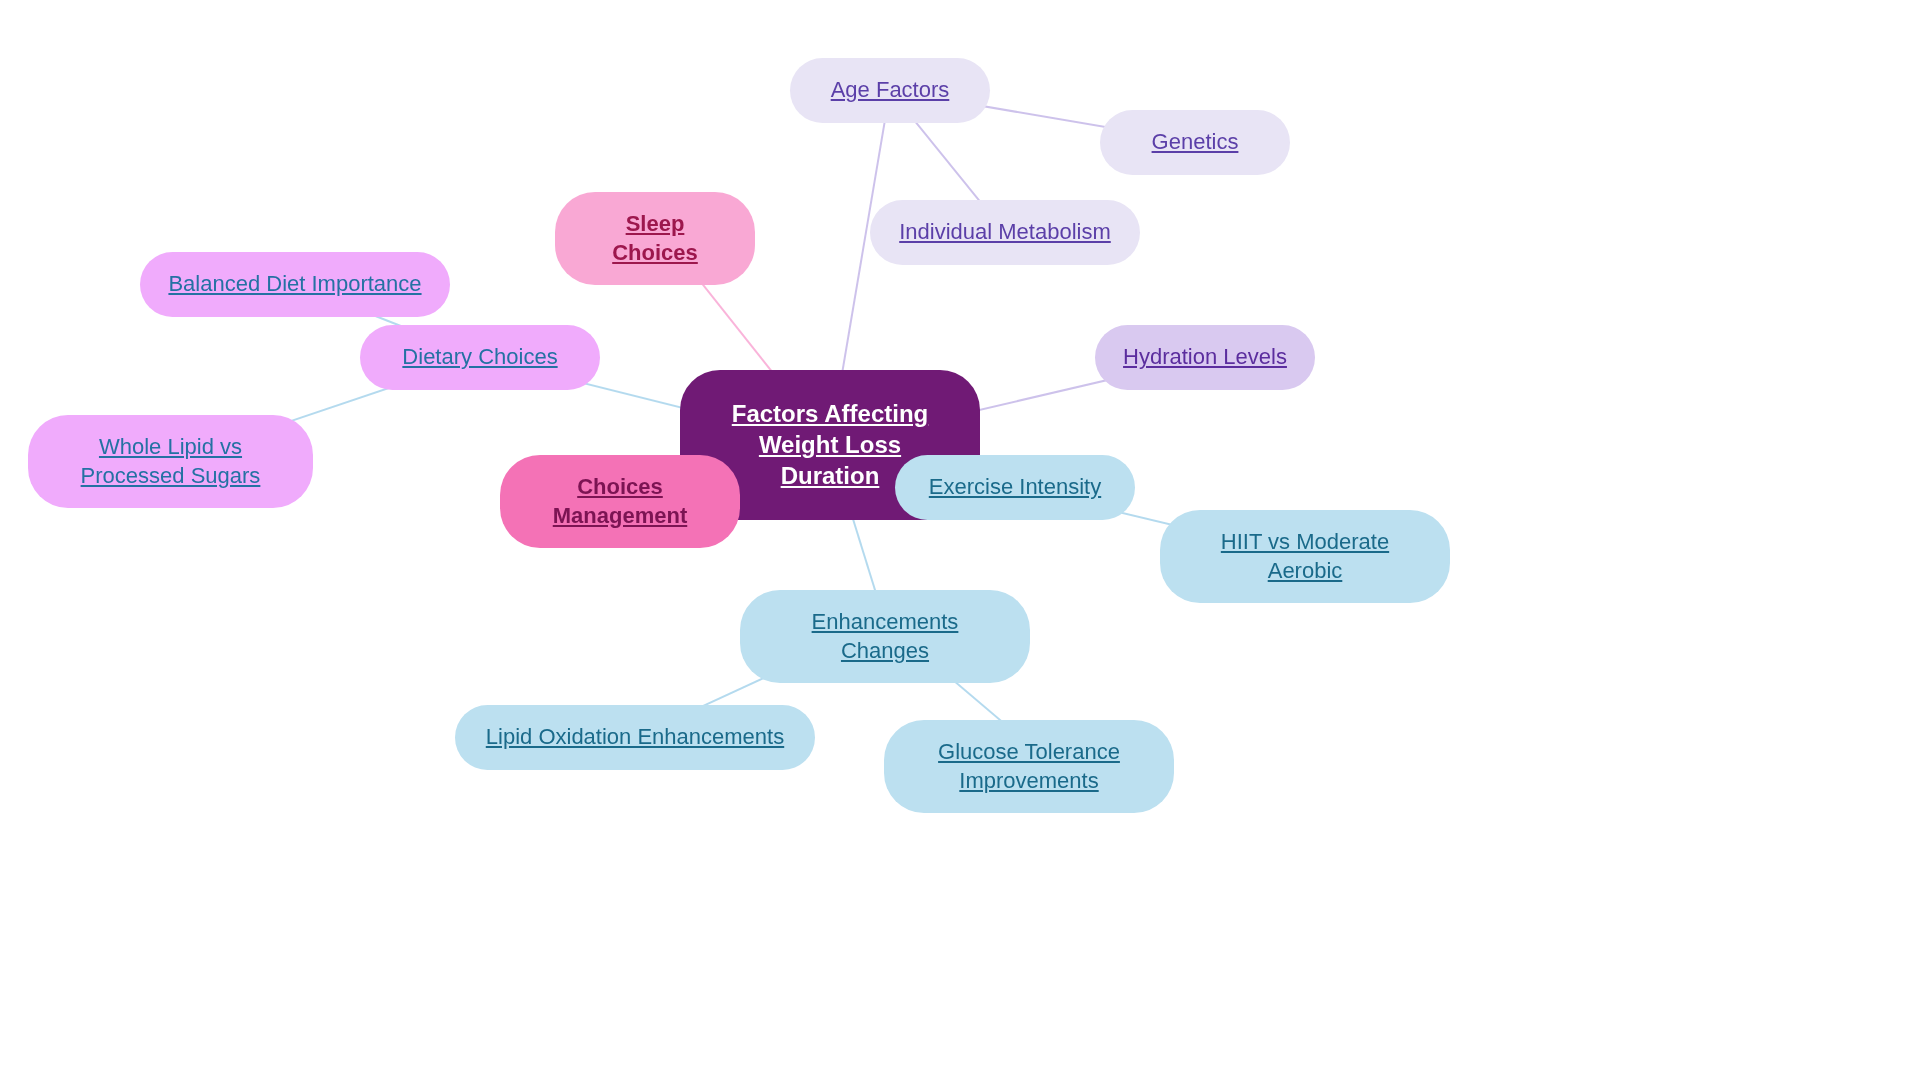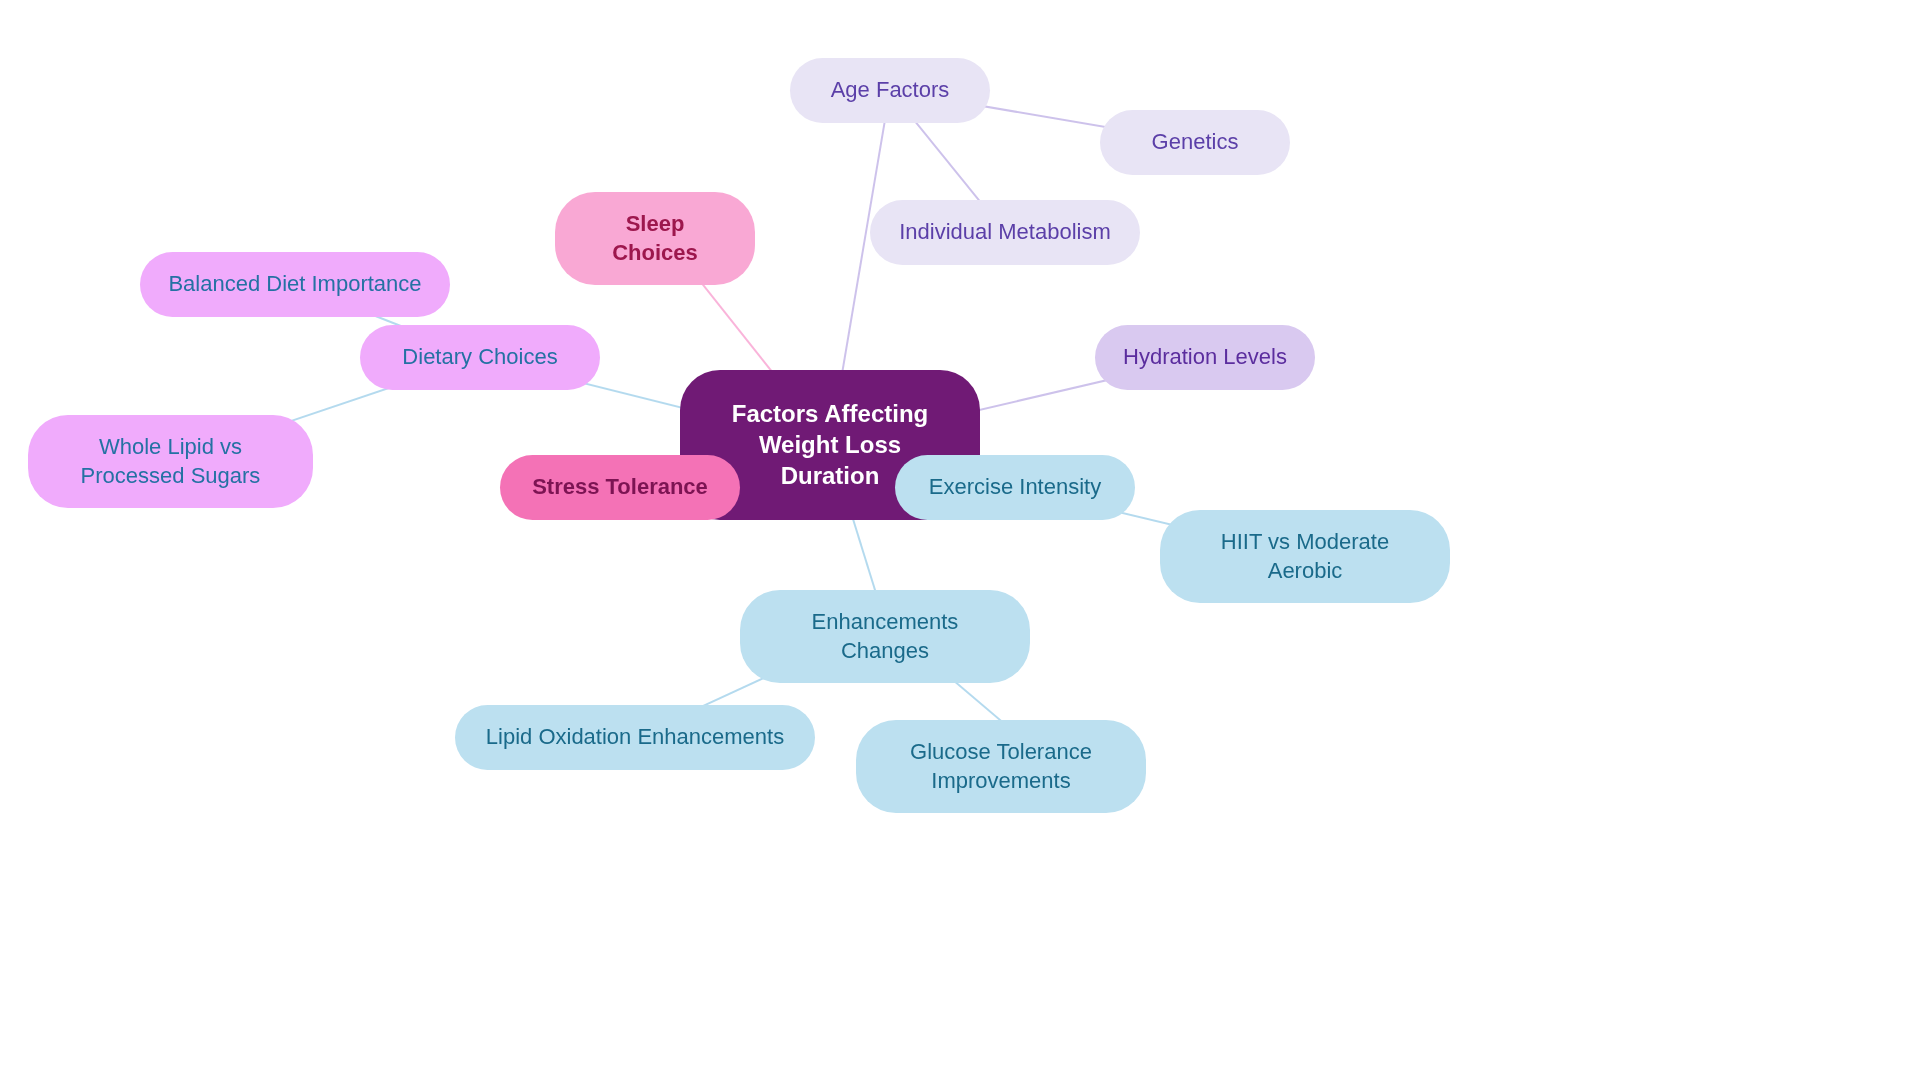--- a/index.html
+++ b/index.html
@@ -22,20 +22,21 @@
       position: absolute;
       border-radius: 40px;
       display: flex;
       align-items: center;
       justify-content: center;
       text-align: center;
       font-size: 22px;
       font-weight: 500;
       padding: 18px 28px;
       line-height: 1.3;
+      text-decoration: underline;
     }
     .node-center {
       background: #701a75;
       color: #ffffff;
       font-size: 24px;
       font-weight: 600;
       width: 280px;
       padding: 28px 32px;
     }
     .node-blue {
@@ -112,21 +113,21 @@
 
 <div class="node node-blue" style="left: 360px; top: 325px; width: 240px;" id="node-dietary_choices">
   <span>Dietary Choices</span>
 </div>
 
 <div class="node node-blue" style="left: 28px; top: 415px; width: 285px;" id="node-whole_foods">
   <span>Whole Lipid vs Processed Sugars</span>
 </div>
 
 <div class="node node-pink-medium" style="left: 500px; top: 455px; width: 240px;" id="node-stress_management">
-  <span>Stress Tolerance</span>
+  <span>Choices Management</span>
 </div>
 
 <div class="node node-purple-medium" style="left: 1095px; top: 325px; width: 220px;" id="node-hydration_levels">
   <span>Hydration Levels</span>
 </div>
 
 <div class="node node-teal" style="left: 895px; top: 455px; width: 240px;" id="node-exercise_intensity">
   <span>Exercise Intensity</span>
 </div>
 
@@ -135,15 +136,15 @@
 </div>
 
 <div class="node node-teal" style="left: 740px; top: 590px; width: 290px;" id="node-physiological_changes">
   <span>Enhancements Changes</span>
 </div>
 
 <div class="node node-teal" style="left: 455px; top: 705px; width: 360px;" id="node-lipid_oxidation">
   <span>Lipid Oxidation Enhancements</span>
 </div>
 
-<div class="node node-teal" style="left: 856px; top: 720px; width: 290px;" id="node-glucose_tolerance">
+<div class="node node-teal" style="left: 884px; top: 720px; width: 290px;" id="node-glucose_tolerance">
   <span>Glucose Tolerance Improvements</span>
 </div>
 
 </body></html>

